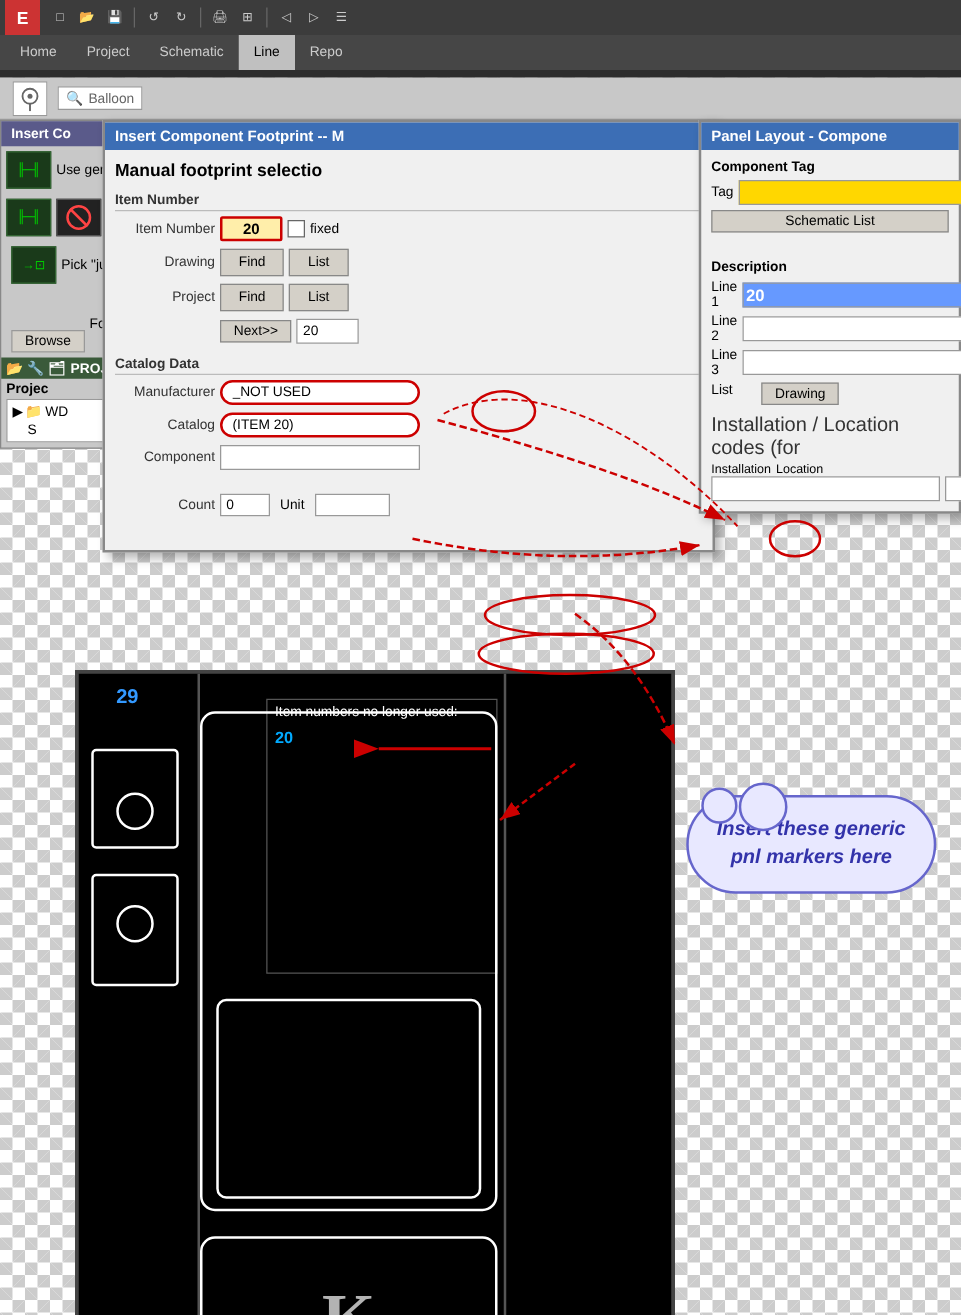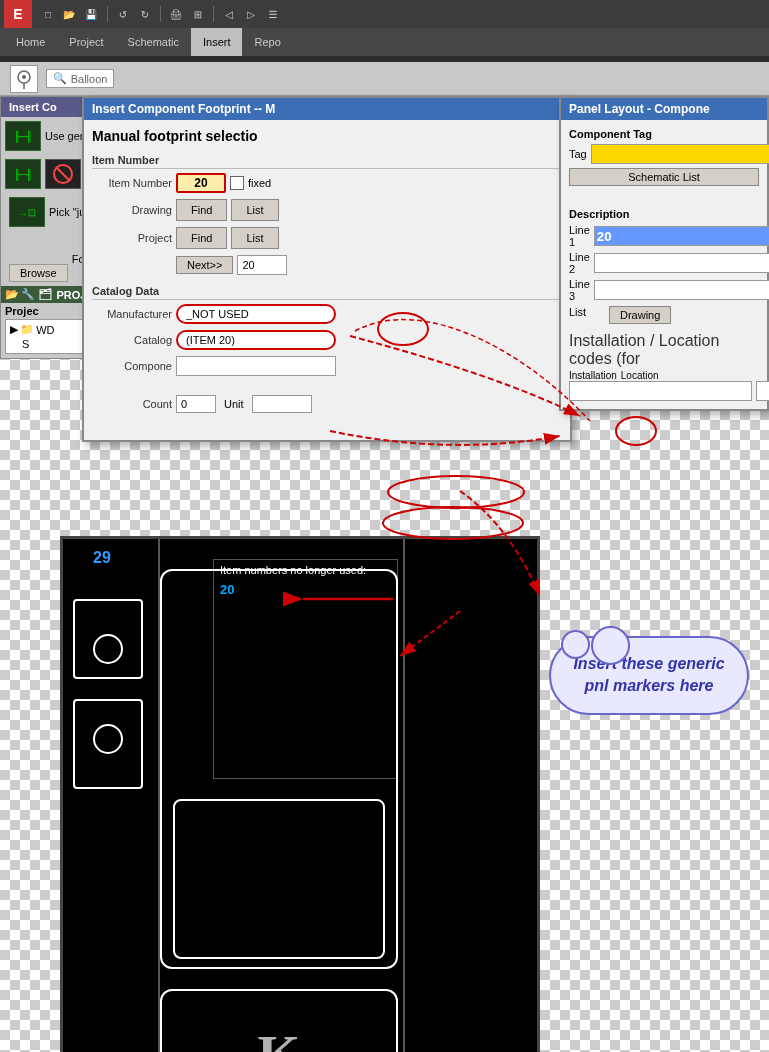--- a/index.html
+++ b/index.html
@@ -566,21 +566,21 @@
     <div class="toolbar-icon">⊞</div>
     <div class="toolbar-separator"></div>
     <div class="toolbar-icon">◁</div>
     <div class="toolbar-icon">▷</div>
     <div class="toolbar-icon">☰</div>
   </div>
   <div class="ribbon-tabs">
     <div class="ribbon-tab">Home</div>
     <div class="ribbon-tab">Project</div>
     <div class="ribbon-tab">Schematic</div>
-    <div class="ribbon-tab active">Insert</div>
+    <div class="ribbon-tab active">Line</div>
     <div class="ribbon-tab">Repo</div>
   </div>
 </div>
 
 <div class="balloon-area">
   <div class="balloon-icon">
     <svg width="20" height="20" viewBox="0 0 20 20">
       <circle cx="10" cy="8" r="6" fill="none" stroke="#666" stroke-width="1.5"></circle>
       <line x1="10" y1="14" x2="10" y2="20" stroke="#666" stroke-width="1.5"></line>
       <circle cx="10" cy="8" r="2" fill="#666"></circle>
@@ -675,21 +675,21 @@
         <span class="dialog-label">Manufacturer</span>
         <input type="text" class="manufacturer-input" value="_NOT USED" style="">
       </div>
 
       <div class="dialog-row">
         <span class="dialog-label">Catalog</span>
         <input type="text" class="catalog-input" value="(ITEM 20)" style="">
       </div>
 
       <div class="dialog-row">
-        <span class="dialog-label">Compone</span>
+        <span class="dialog-label">Component</span>
         <input type="text" class="dialog-input" style="width: 160px;" value="">
       </div>
 
       <div class="dialog-row">
         <span class="dialog-label">Count</span>
         <input type="text" class="count-input" value="0" style="">
         <span style="font-size:11px;margin:16px 4px;">Unit</span>
         <input type="text" class="unit-input" value="" style="">
       </div>
     </div>

